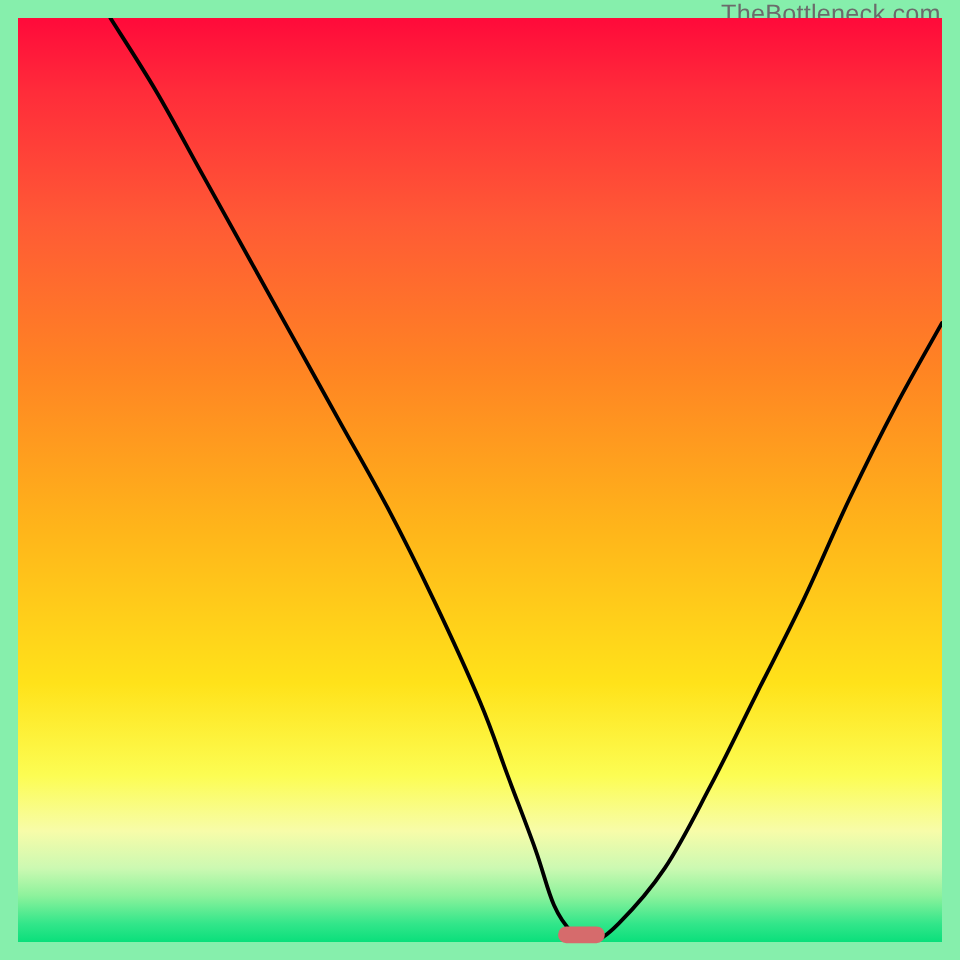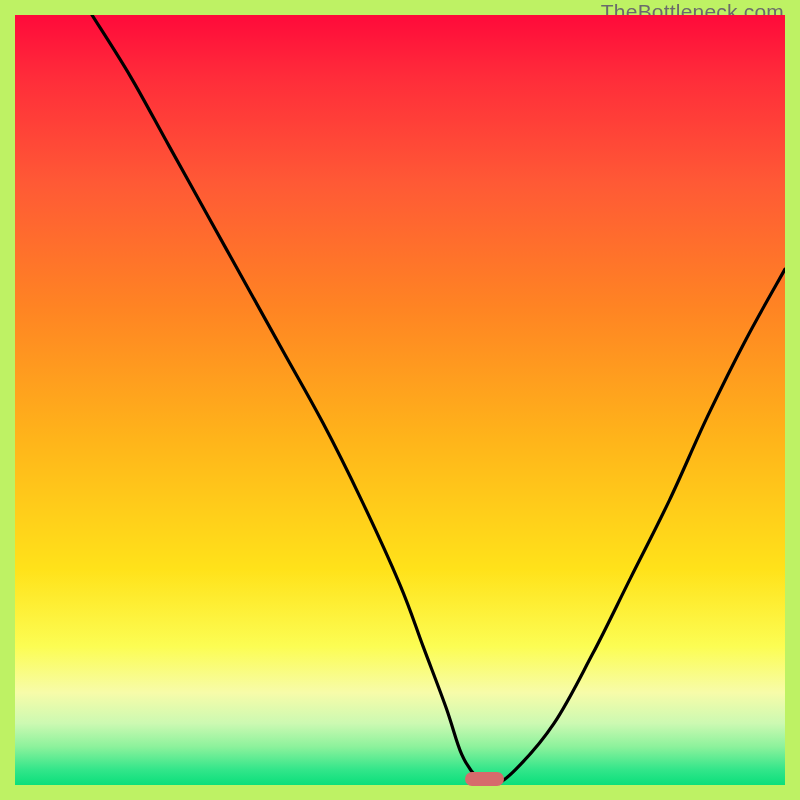--- a/index.html
+++ b/index.html
@@ -8,21 +8,21 @@
     width: 800px;
     height: 800px;
     background: #000;
     font-family: Arial, Helvetica, sans-serif;
     overflow: hidden;
   }
   .frame {
     position: relative;
     width: 800px;
     height: 800px;
-    background: #bef264;
+    background: #86efac;
   }
   .plot {
     position: absolute;
     left: 15px;
     top: 15px;
     width: 770px;
     height: 770px;
     
     background: linear-gradient(
       to bottom,

